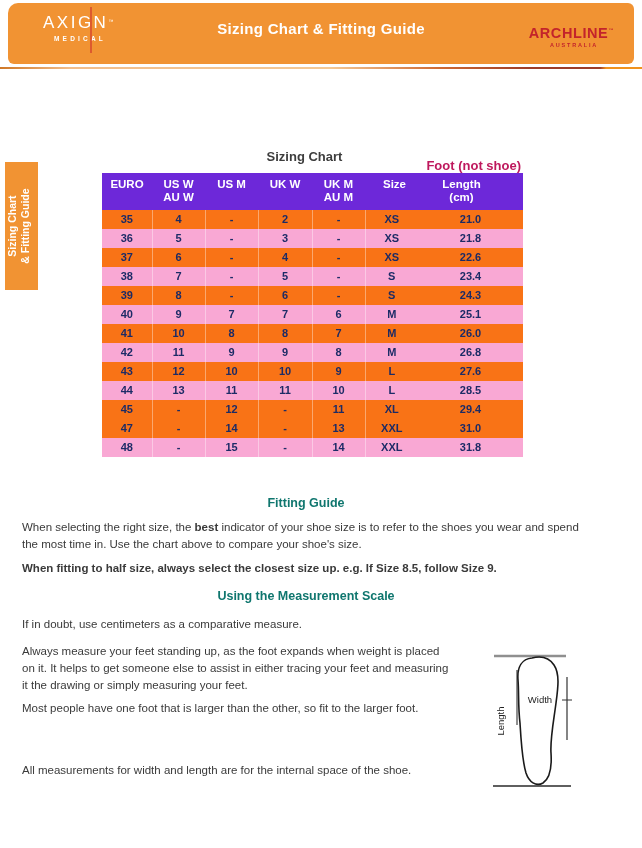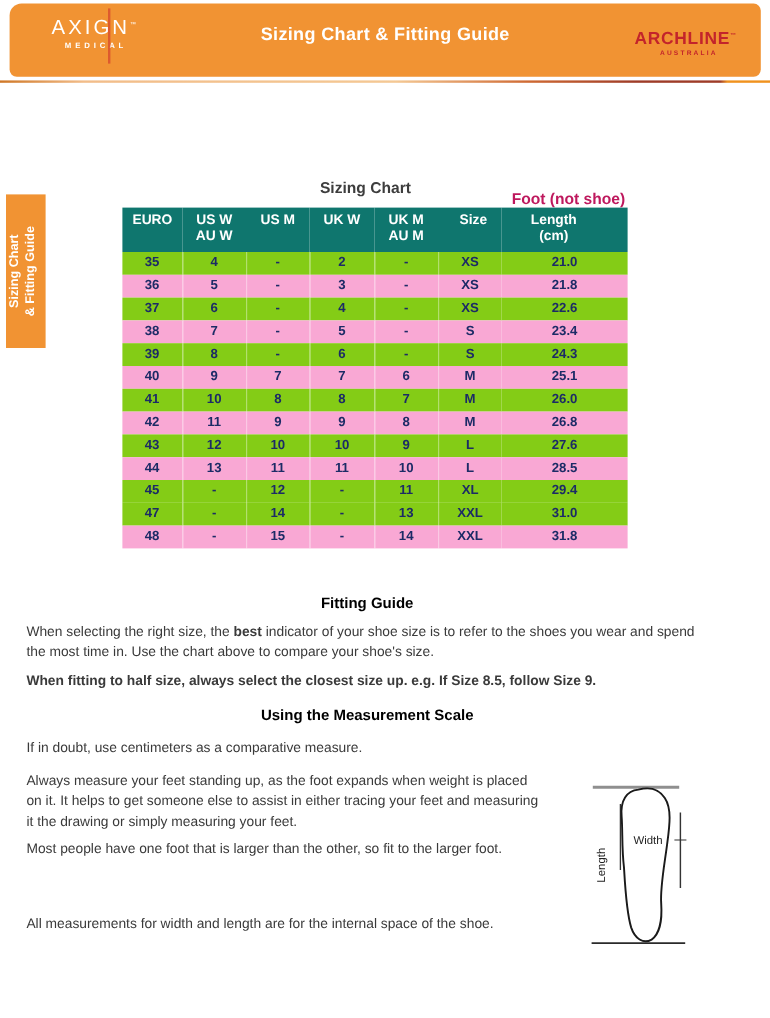--- a/index.html
+++ b/index.html
@@ -41,41 +41,41 @@
   
   .chart-title {
     position:absolute; left:94px; top:149px; width:421px; text-align:center;
     font-size:13px; font-weight:bold; color:#3d3d3d;
   }
   .foot-note {
     position:absolute; left:380px; top:158px; width:141px; text-align:right;
     font-size:13px; font-weight:bold; color:#be185d;
   }
   table.sizing { position:absolute; left:102px; top:173px; width:421px; border-collapse:collapse; table-layout:fixed; }
-  table.sizing thead tr { background:#0f766e; height:37px; }
+  table.sizing thead tr { background:#6d28d9; height:37px; }
   table.sizing th {
     color:#fff; font-size:11.5px; font-weight:bold; vertical-align:top;
     padding-top:5px; line-height:13px; text-align:center;
   }
   th.col0 { width:50px; } th.col1 { width:53px; } th.col2 { width:53px; }
   th.col3 { width:54px; } th.col4 { width:53px; } th.col5 { width:53px; }
   th.col6 { width:105px; }
   table.sizing tbody tr { height:19px; }
-  tr.row-a { background:#84cc16; }
+  tr.row-a { background:#f97316; }
   tr.row-b { background:#f9a8d4; }
   table.sizing td {
     font-size:11px; font-weight:bold; color:#1C2B66; text-align:center; padding:0; line-height:19px;
   }
   td.col0, td.col1, td.col2, td.col3, td.col4 { border-right:1px solid rgba(255,255,255,.38); }
   th.col5, td.col5 { text-align:left; padding-left:6px; }
   th.col6, td.col6 { text-align:right; padding-right:18px; }
   
   .center-head {
     position:absolute; left:0; width:612px; text-align:center;
-    font-size:12.5px; font-weight:bold; color:#000000;
+    font-size:12.5px; font-weight:bold; color:#0f766e;
   }
   .para { position:absolute; left:22px; font-size:11.5px; color:#3a3a3a; line-height:17px; }
   .para .ln { white-space:nowrap; }
   .bold { font-weight:bold; }
   
   .foot-diagram { position:absolute; left:486px; top:643px; width:96px; height:152px; }
   .foot-diagram svg { display:block; }
 </style>
 </head>
 <body>

